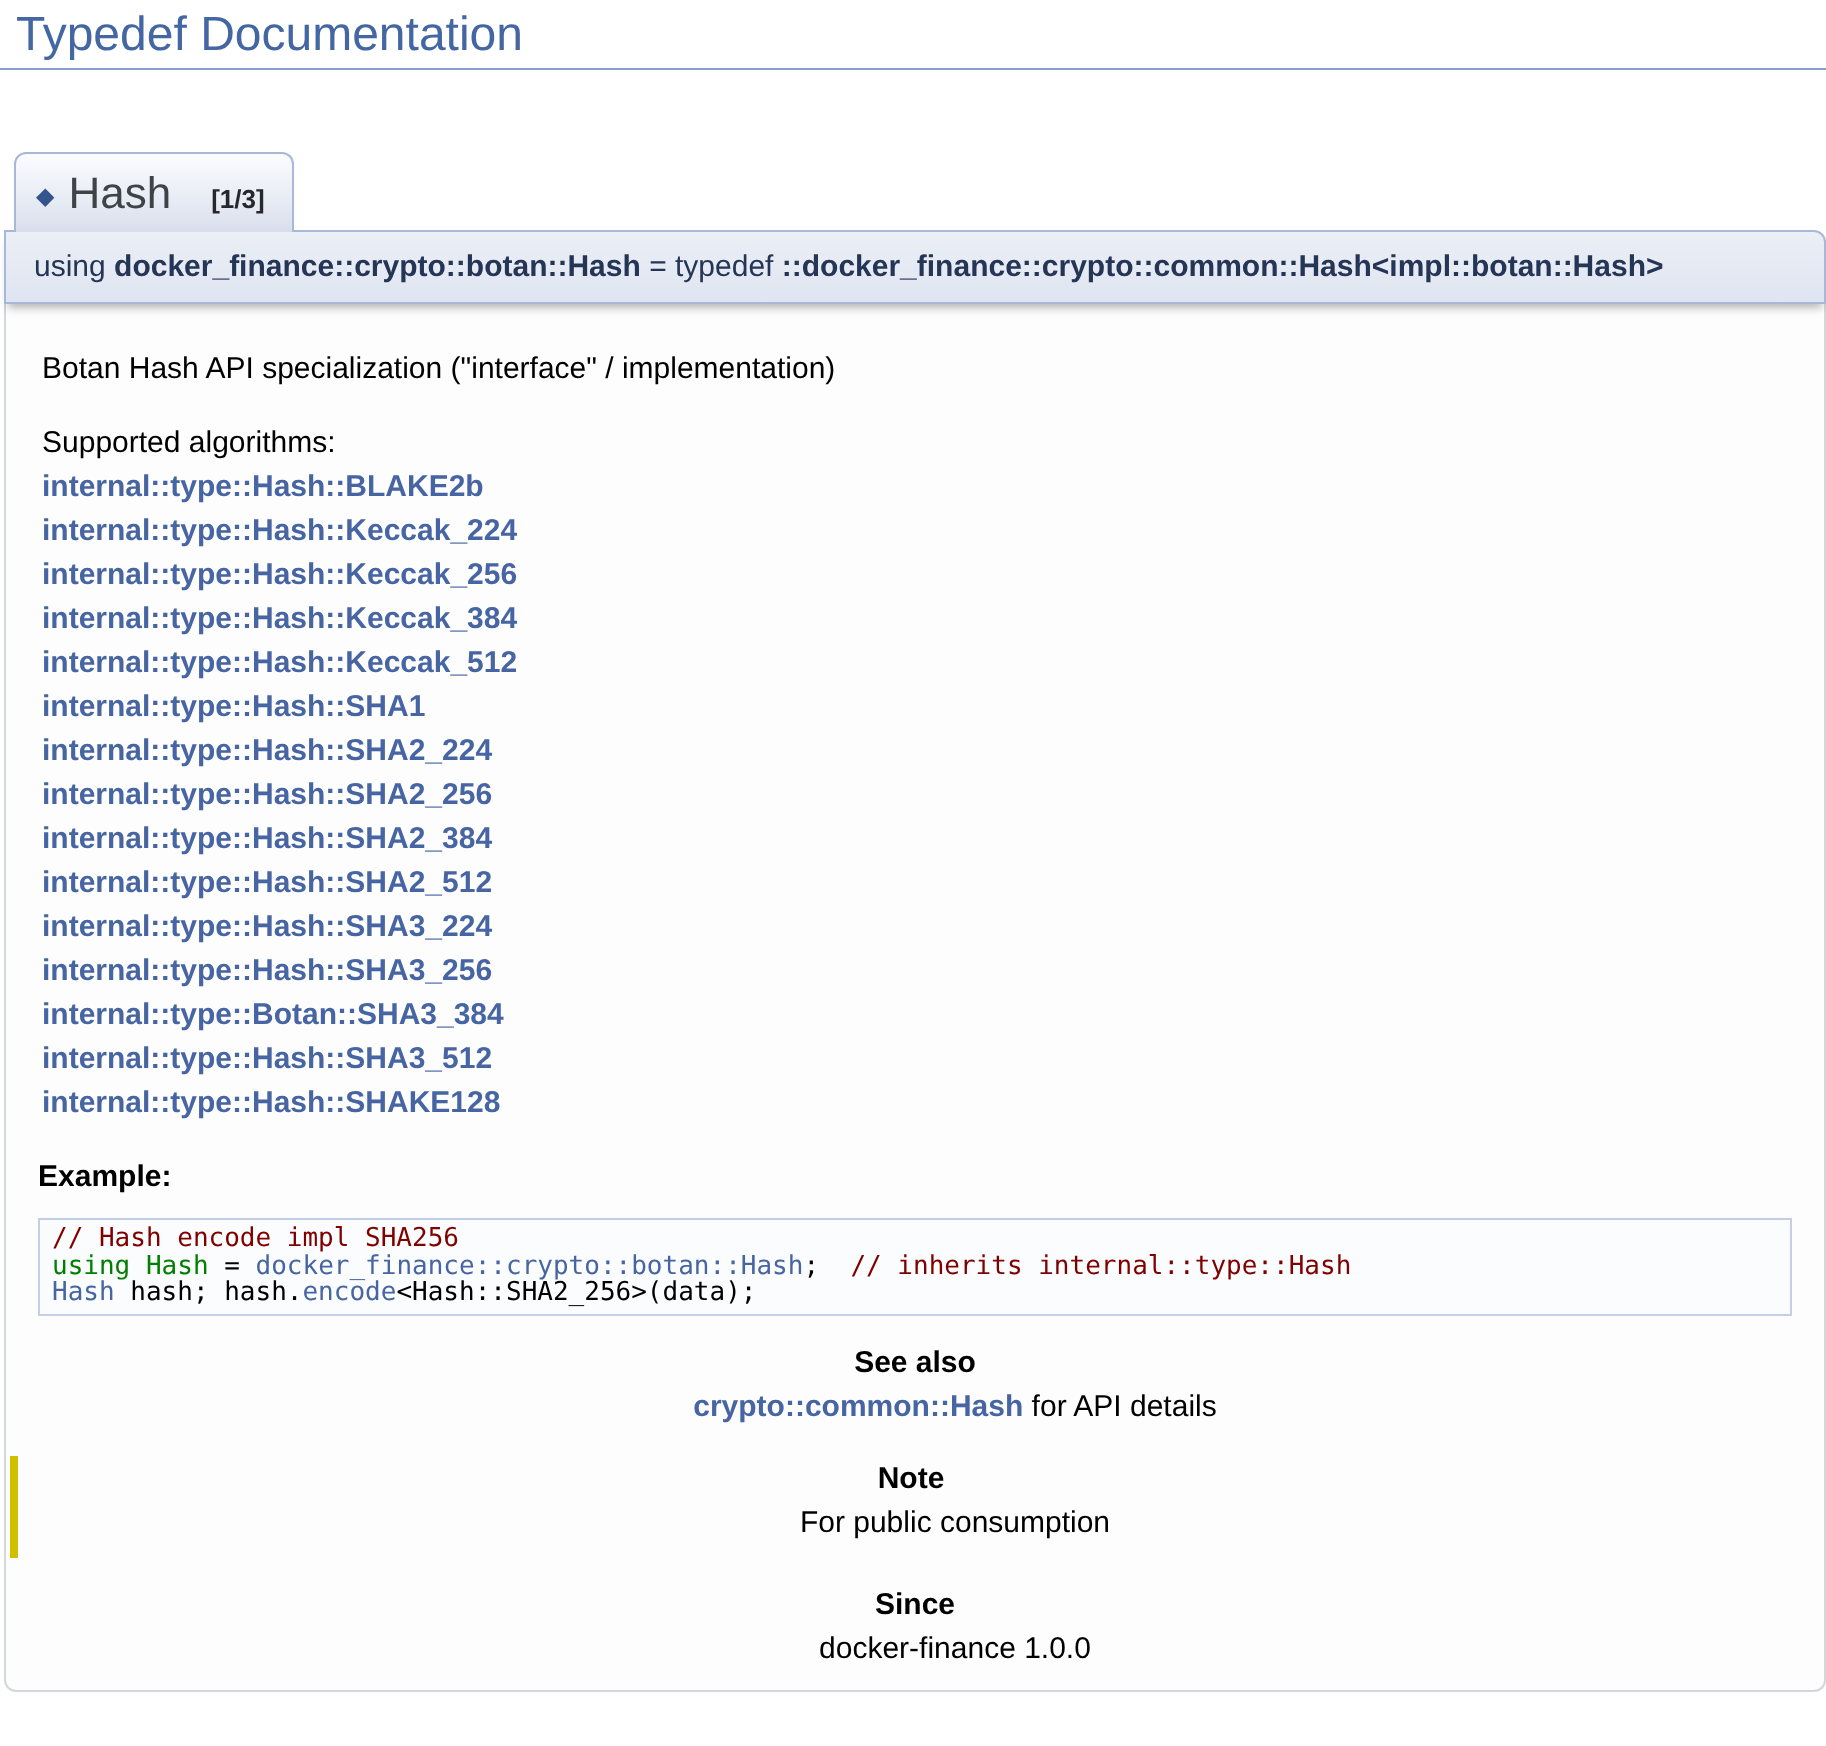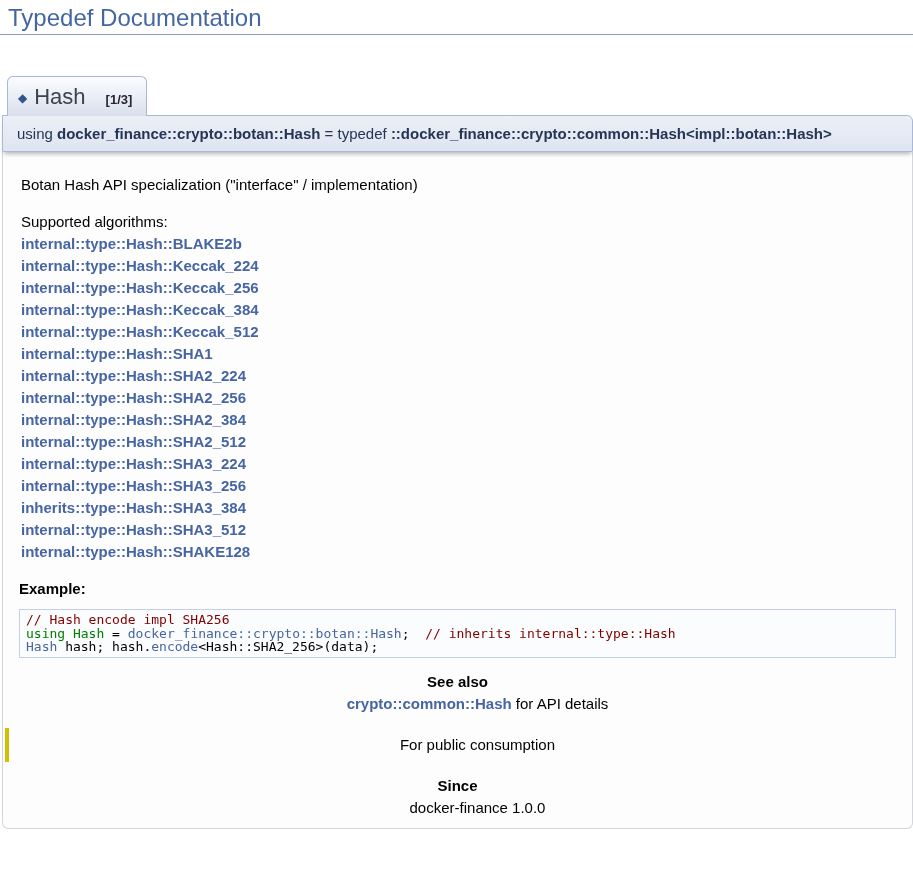--- a/index.html
+++ b/index.html
@@ -158,40 +158,41 @@
           <a class="algo-link">internal::type::Hash::Keccak_256</a>
           <a class="algo-link">internal::type::Hash::Keccak_384</a>
           <a class="algo-link">internal::type::Hash::Keccak_512</a>
           <a class="algo-link">internal::type::Hash::SHA1</a>
           <a class="algo-link">internal::type::Hash::SHA2_224</a>
           <a class="algo-link">internal::type::Hash::SHA2_256</a>
           <a class="algo-link">internal::type::Hash::SHA2_384</a>
           <a class="algo-link">internal::type::Hash::SHA2_512</a>
           <a class="algo-link">internal::type::Hash::SHA3_224</a>
           <a class="algo-link">internal::type::Hash::SHA3_256</a>
-          <a class="algo-link">inherits::type::Hash::SHA3_384</a>
+          <a class="algo-link">internal::type::Botan::SHA3_384</a>
           <a class="algo-link">internal::type::Hash::SHA3_512</a>
           <a class="algo-link">internal::type::Hash::SHAKE128</a>
         </div>
     </div>
 
     <p class="example-label">Example:</p>
 
     <div class="fragment">
         <div class="code-line"><span class="tok-comment">// Hash encode impl SHA256</span></div>
         <div class="code-line"><span class="tok-keyword">using</span><span class="tok-plain"> </span><span class="tok-keyword">Hash</span><span class="tok-plain"> = </span><span class="tok-link">docker_finance::crypto::botan::Hash</span><span class="tok-plain">;  </span><span class="tok-comment">// inherits internal::type::Hash</span></div>
         <div class="code-line"><span class="tok-link">Hash</span><span class="tok-plain"> hash; hash.</span><span class="tok-link">encode</span><span class="tok-plain">&lt;Hash::SHA2_256&gt;(data);</span></div>
       </div>
 
     <dl class="section">
       <dt>See also</dt>
       <dd><a class="doc-link">crypto::common::Hash</a><span> for API details</span></dd>
     </dl>
 
     <dl class="note-block">
+      <dt>Note</dt>
       <dd>For public consumption</dd>
     </dl>
 
     <dl class="section">
       <dt>Since</dt>
       <dd>docker-finance 1.0.0</dd>
     </dl>
   </div>
 </div>
 

